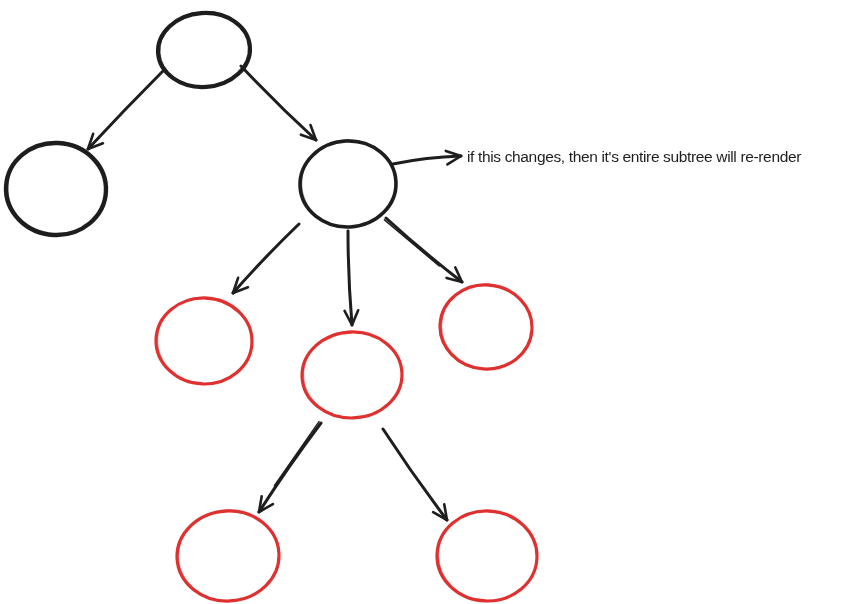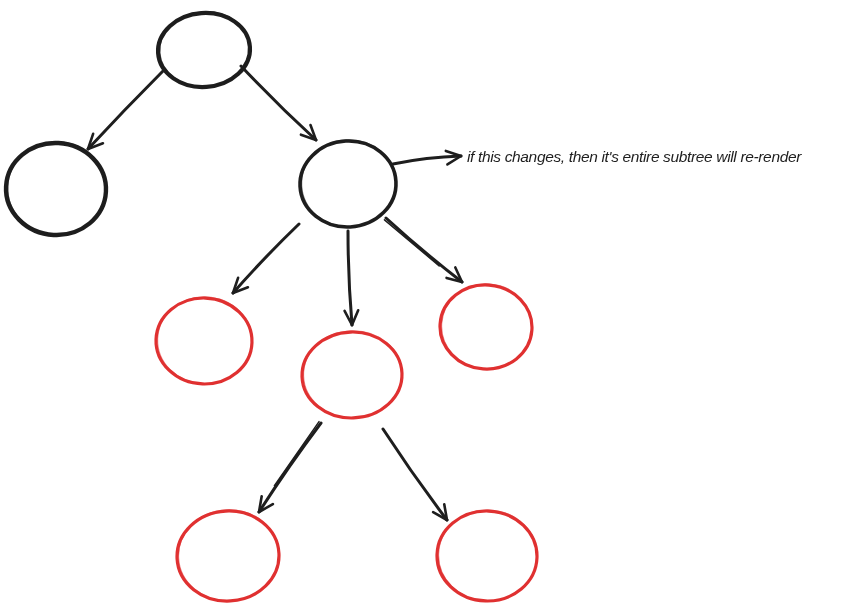--- a/index.html
+++ b/index.html
@@ -3,21 +3,20 @@
 <meta charset="utf-8">
 <style>
   html, body { margin: 0; padding: 0; background: #ffffff; }
   #canvas {
     position: relative;
     width: 846px;
     height: 604px;
     background: #ffffff;
     overflow: hidden;
     font-family: "Liberation Sans", sans-serif;
-    font-style: italic;
   }
   #diagram-svg { position: absolute; left: 0; top: 0; }
   #annotation {
     position: absolute;
     white-space: nowrap;
     font-size: 15.5px;
     letter-spacing: -0.35px;
     line-height: 20px;
     font-family: "Liberation Sans", sans-serif;
   }

